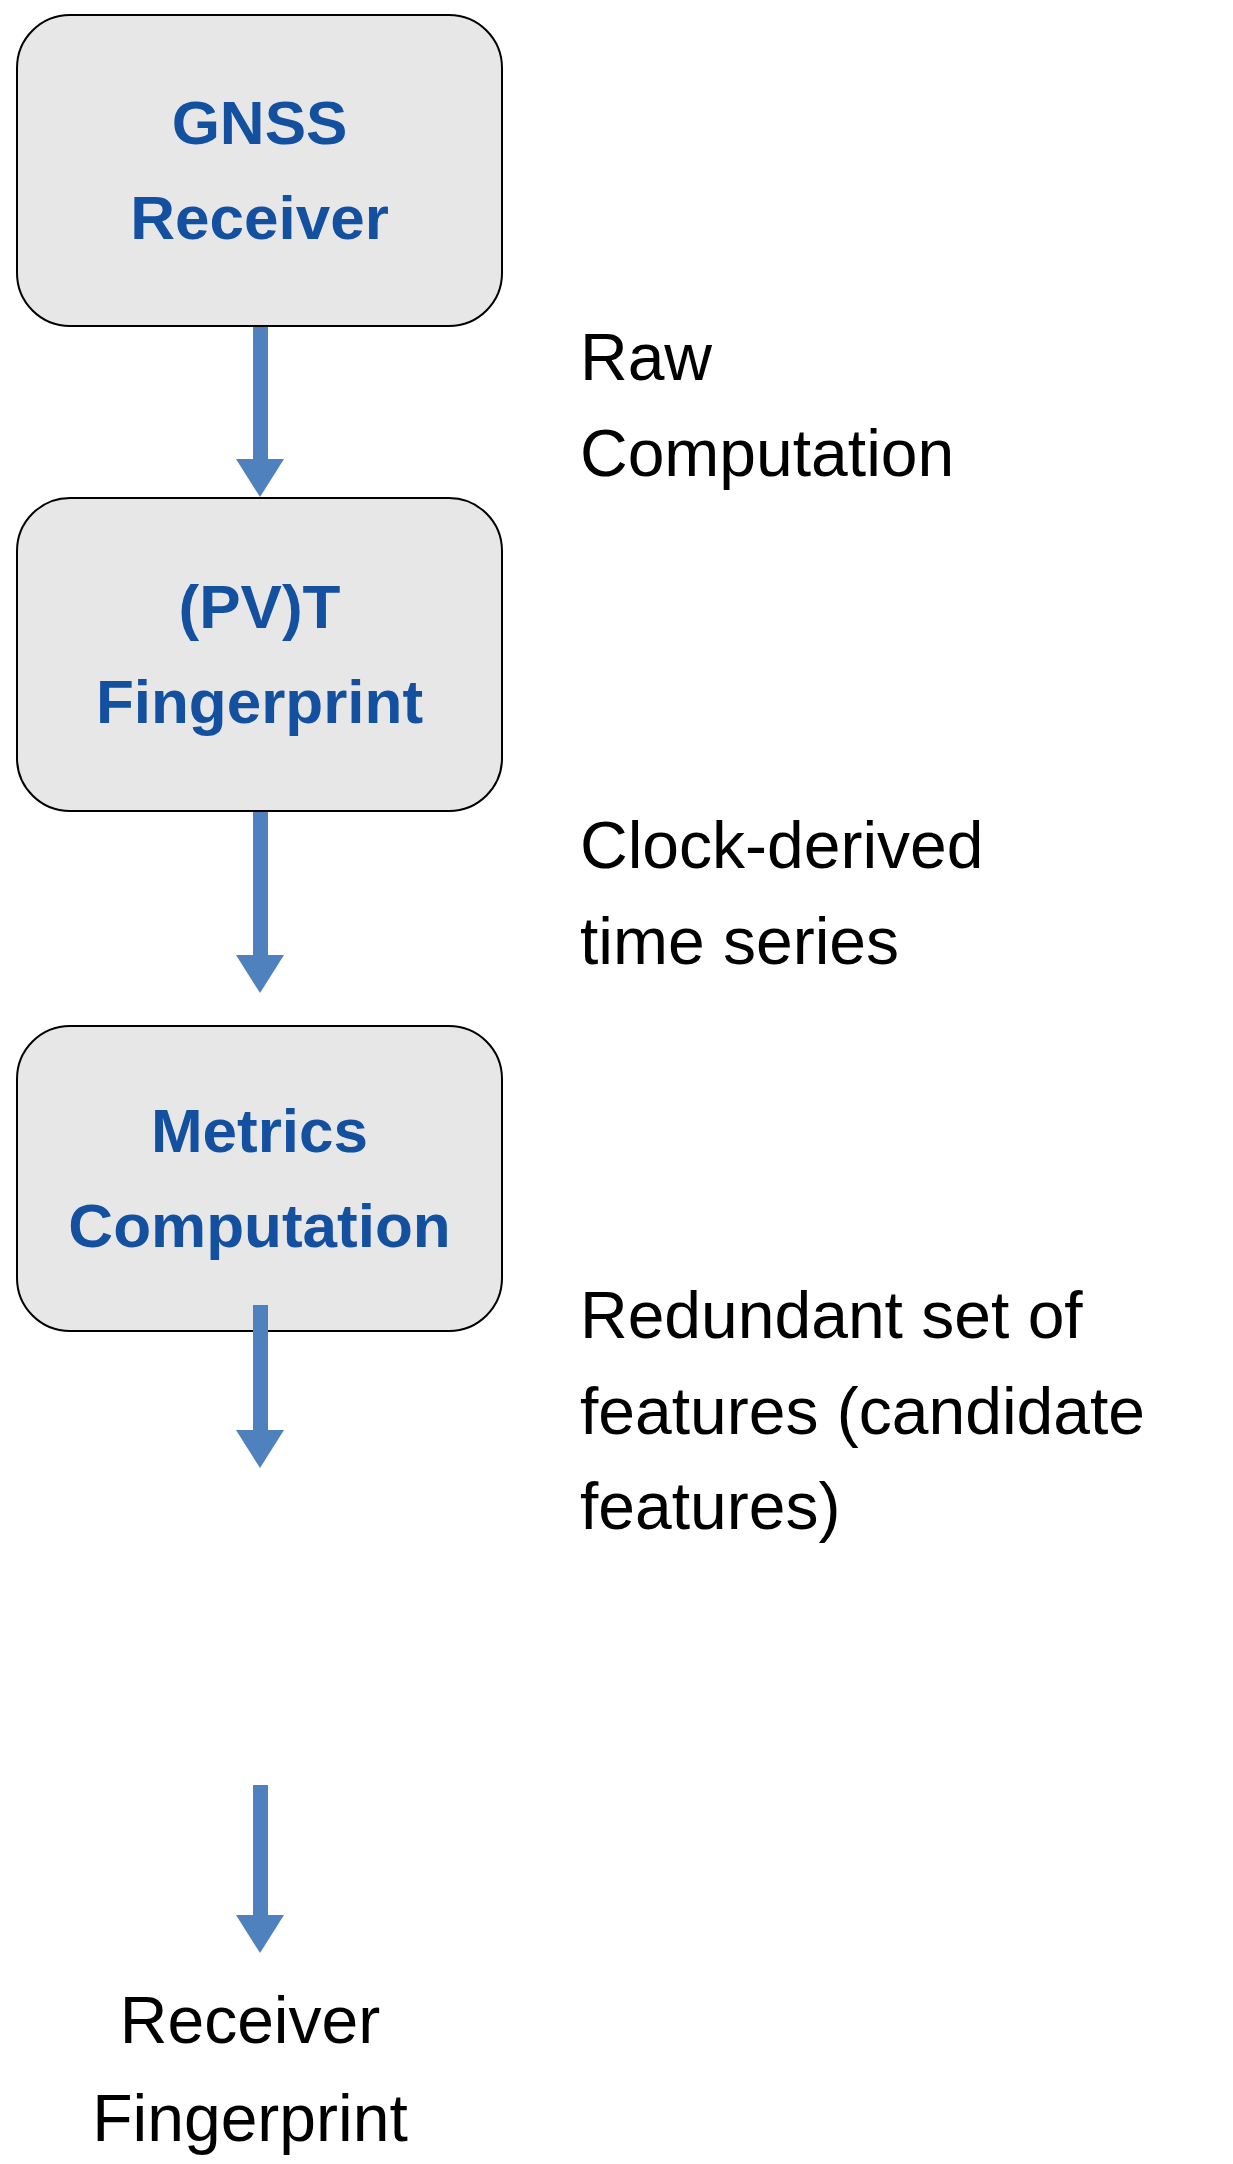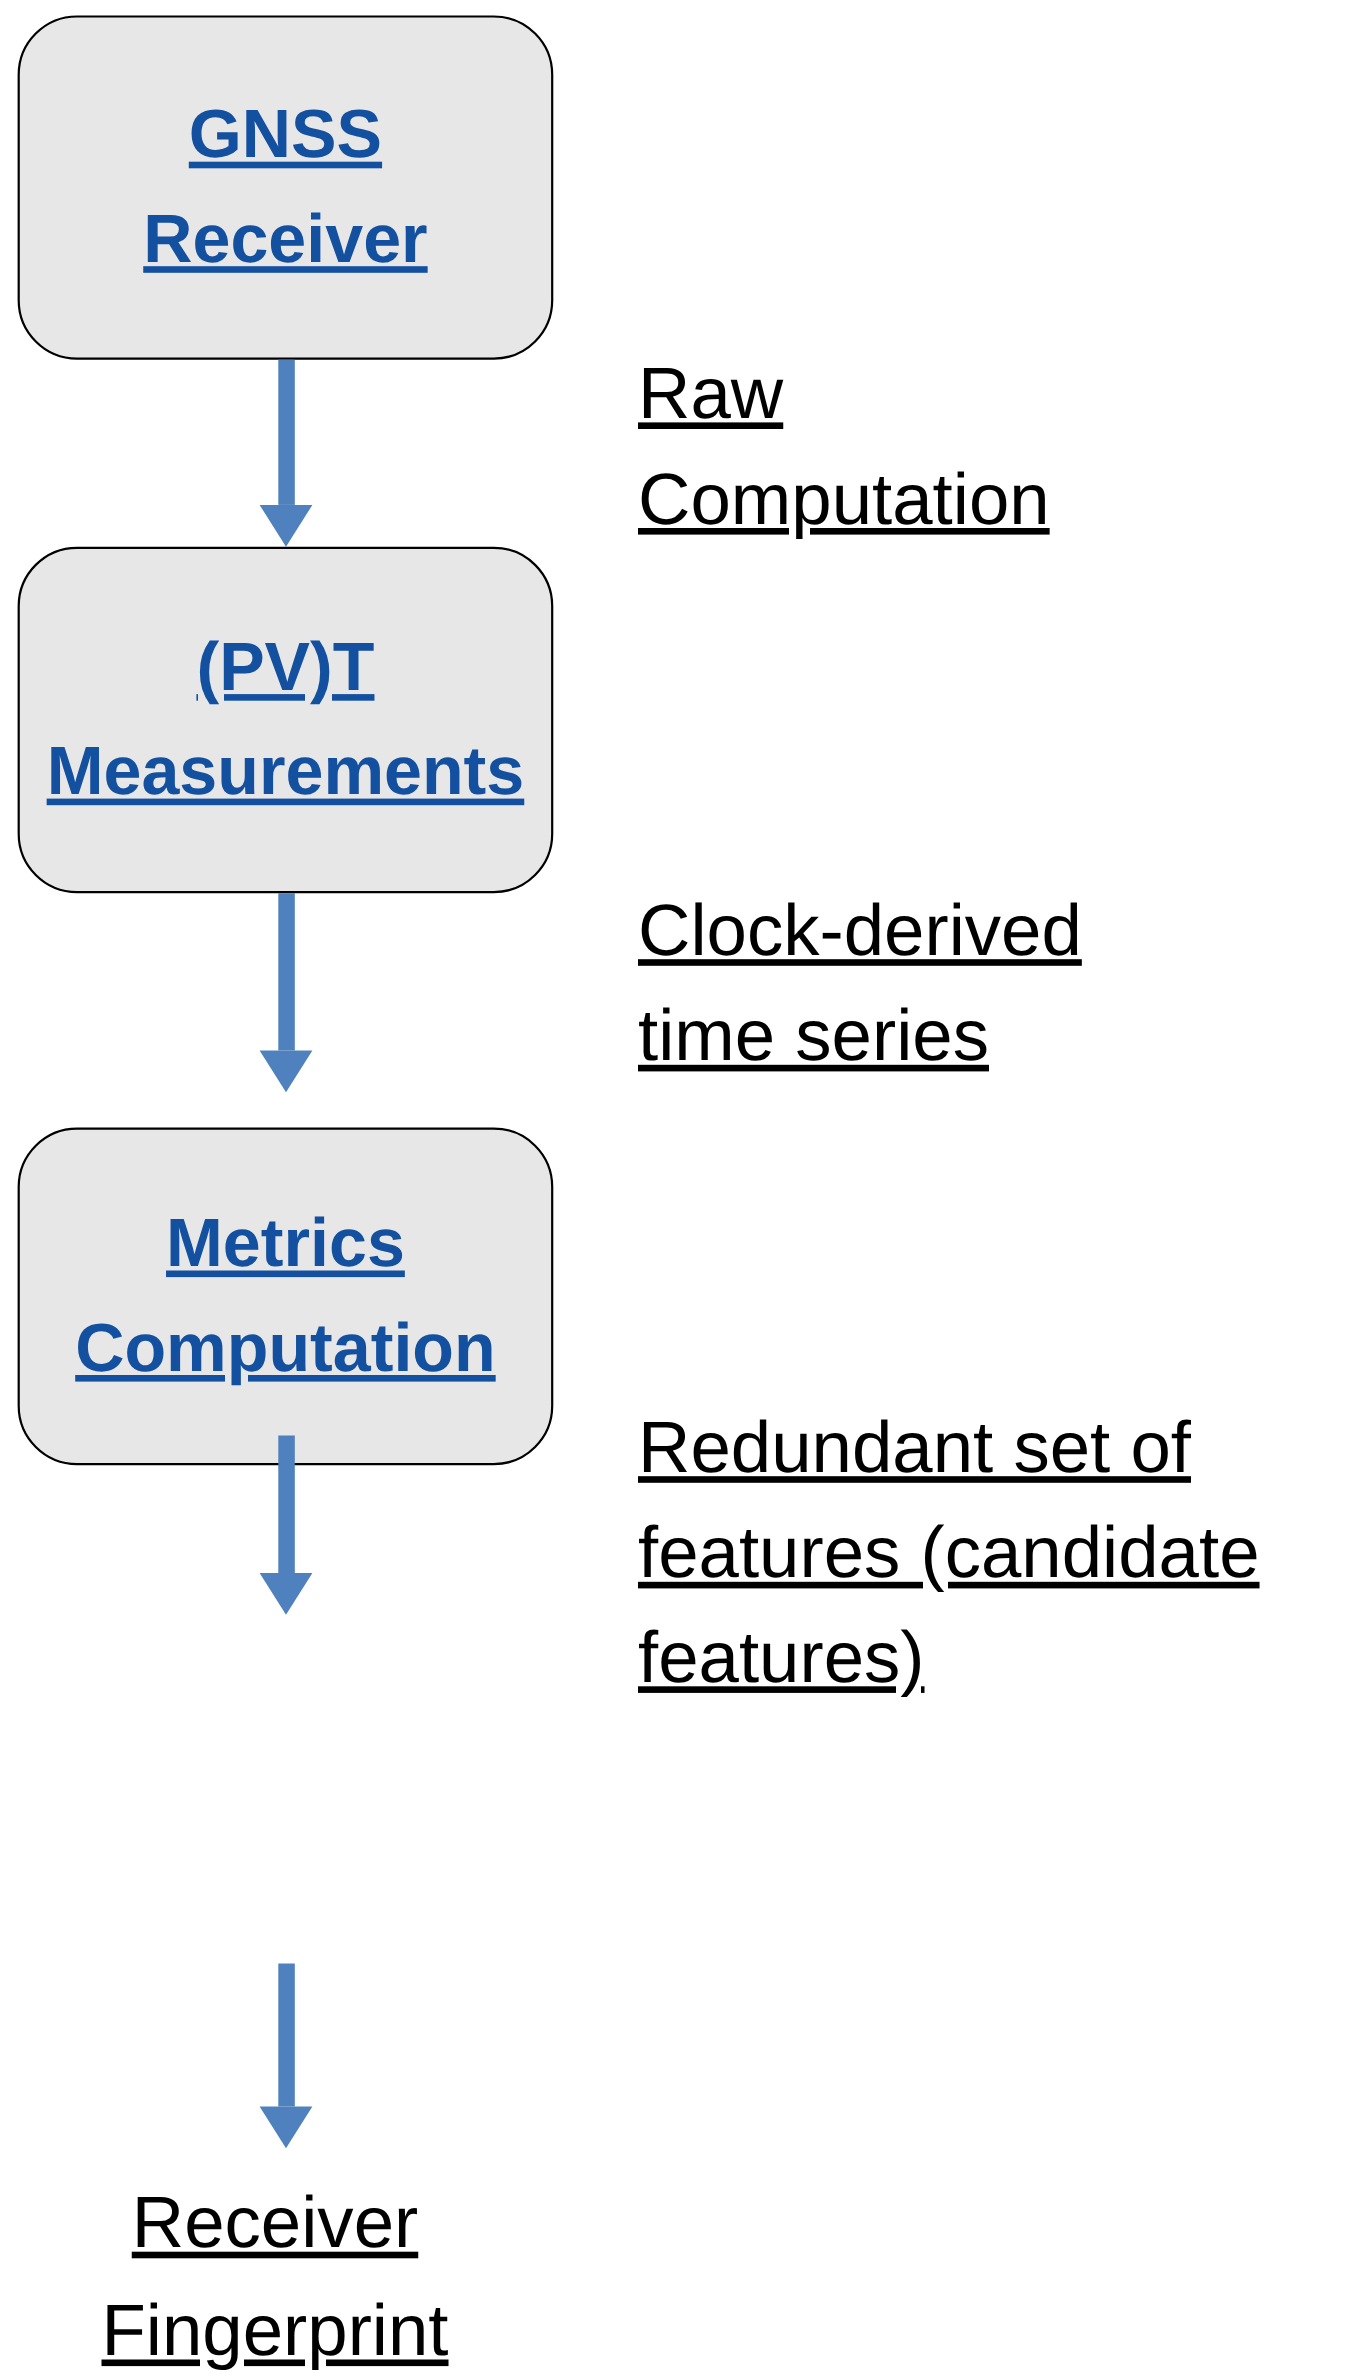--- a/index.html
+++ b/index.html
@@ -3,21 +3,21 @@
 <meta charset="utf-8">
 <style>
   :root {
     --background: #ffffff;
     --box_fill: #e7e7e7;
     --box_border: #000000;
     --box_text: #1450a0;
     --arrow: #4e81bd;
     --label_text: #000000;
   }
-  * { margin: 0; padding: 0; box-sizing: border-box; text-decoration: underline; }
+  * { margin: 0; padding: 0; box-sizing: border-box; }
   html, body { background: var(--background); }
   body {
     width: 1233px;
     height: 2164px;
     position: relative;
     font-family: "Liberation Sans", sans-serif;
     overflow: hidden;
   }
   .canvas { position: absolute; inset: 0; }
 
@@ -94,21 +94,21 @@
 
   <div class="node n1">GNSS
 Receiver</div>
 
   <div class="arrow a1">
     <div class="stem"></div>
     <div class="head"></div>
   </div>
 
   <div class="node n2">(PV)T
-Measurements</div>
+Fingerprint</div>
 
   <div class="arrow a2">
     <div class="stem"></div>
     <div class="head"></div>
   </div>
 
   <div class="node n3">Metrics
 Computation</div>
 
   <div class="arrow a3">

